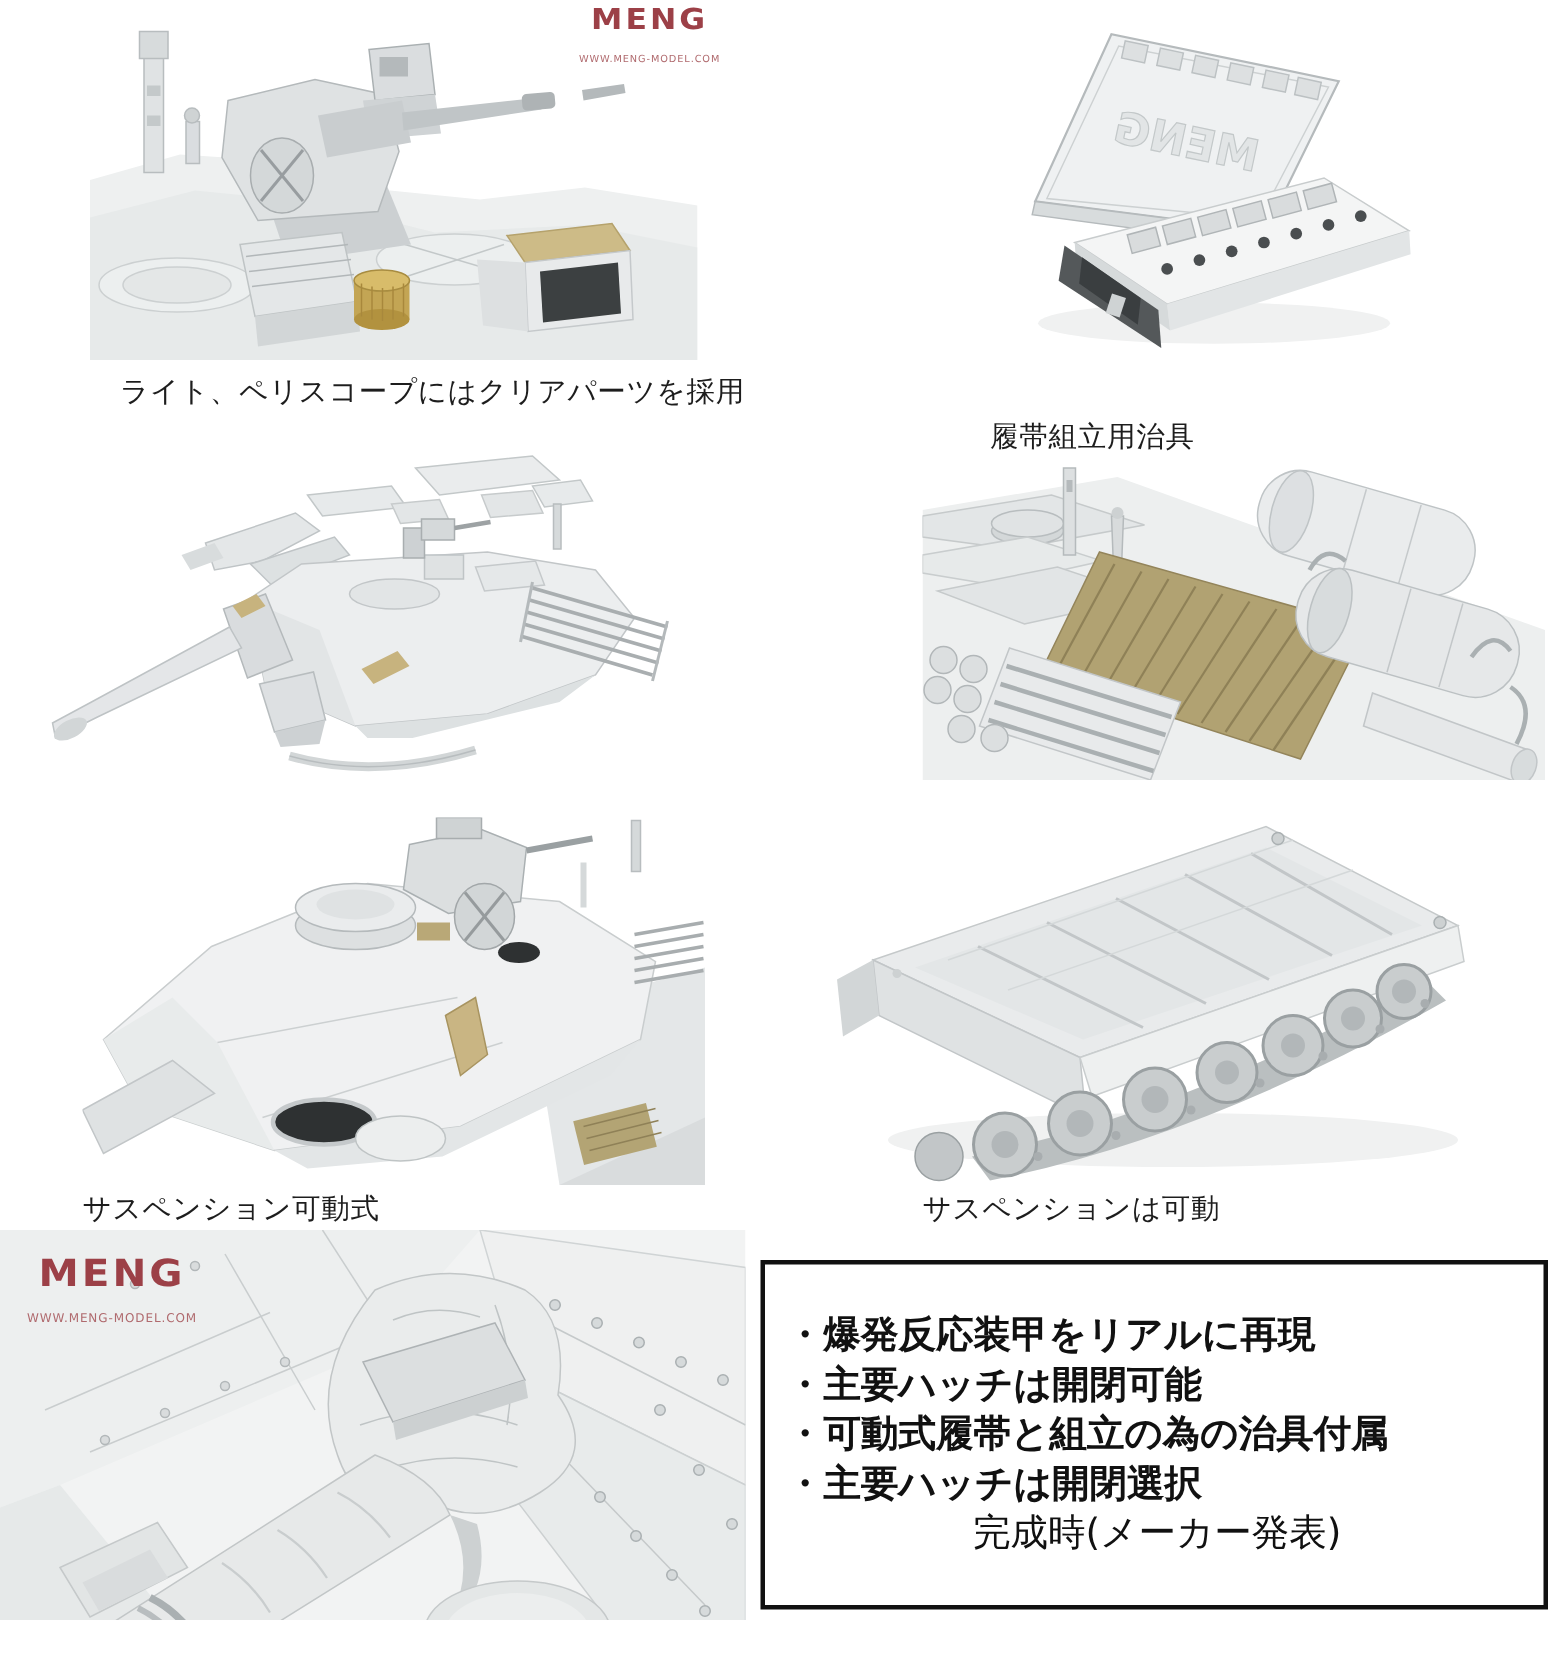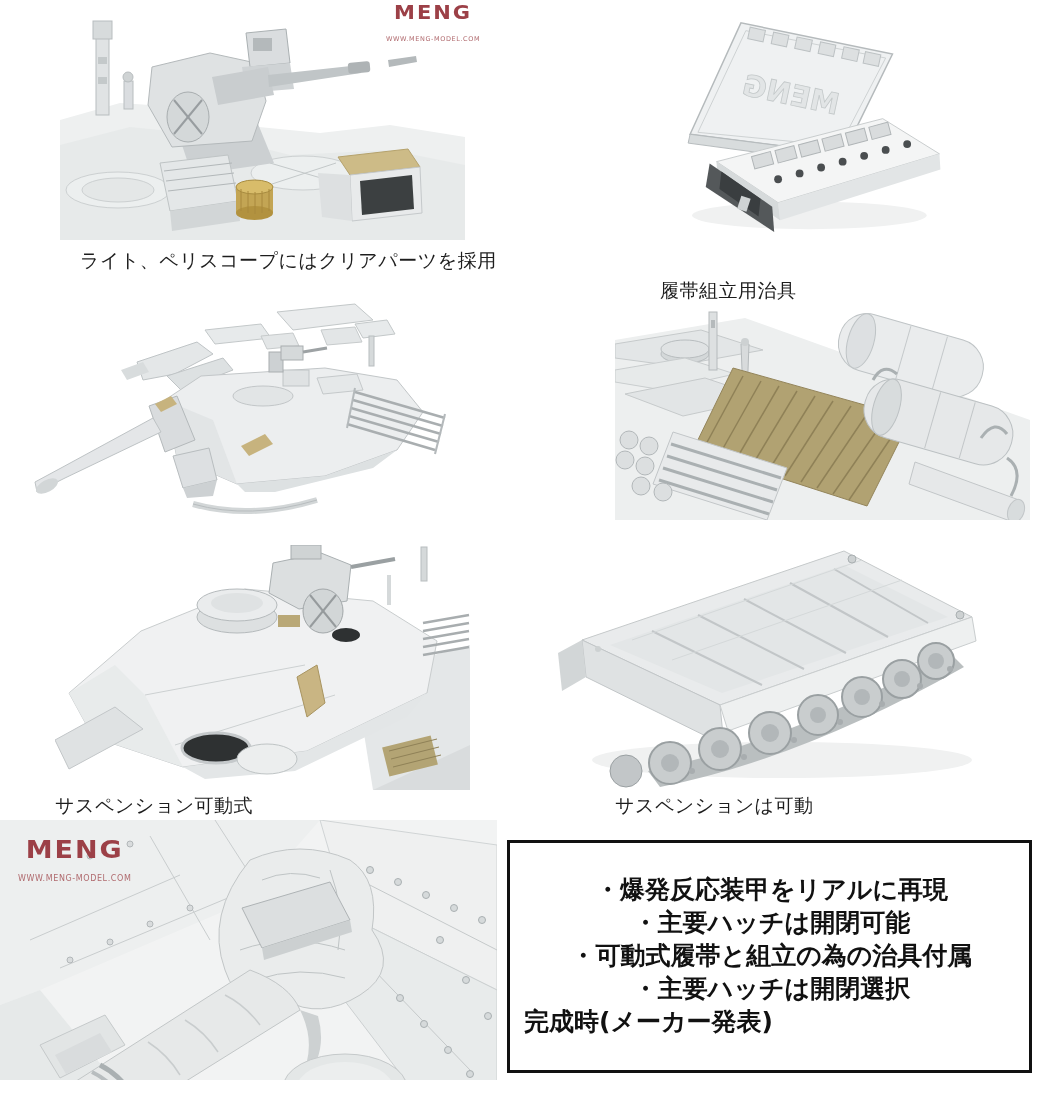--- a/index.html
+++ b/index.html
@@ -30,22 +30,22 @@
   .meng-logo.large .meng-word { font-size:27px; }
   .meng-logo.large .meng-url  { font-size:8px; }
 
   .info-box {
     position:absolute; left:507px; top:840px; width:525px; height:233px;
     border:3px solid #111111; background:#ffffff;
     padding:30px 10px 0 14px;
     font-family:"DejaVu Sans", sans-serif;
     font-size:25px; line-height:33px; color:#111111;
   }
-  .info-box .bullet { font-weight:700; white-space:nowrap;text-align:center; }
-  .info-box .spec   { font-weight:700; white-space:nowrap; }
+  .info-box .bullet { font-weight:700; white-space:nowrap; }
+  .info-box .spec   { font-weight:400; white-space:nowrap;text-align:center; }
 
   .hs-logo {
     position:absolute; left:877px; top:1086px;
     display:flex; align-items:center; gap:5px;
     font-family:"DejaVu Sans", sans-serif; font-weight:800;
     font-size:19px; letter-spacing:0.5px; opacity:0.9; white-space:nowrap;
   }
   .hs-mark { position:relative; width:17px; height:17px; background:#e94a52; border-radius:3px; flex:0 0 auto; }
   .hs-mark-glyph {
     position:absolute; left:4px; top:4px; width:9px; height:9px;

